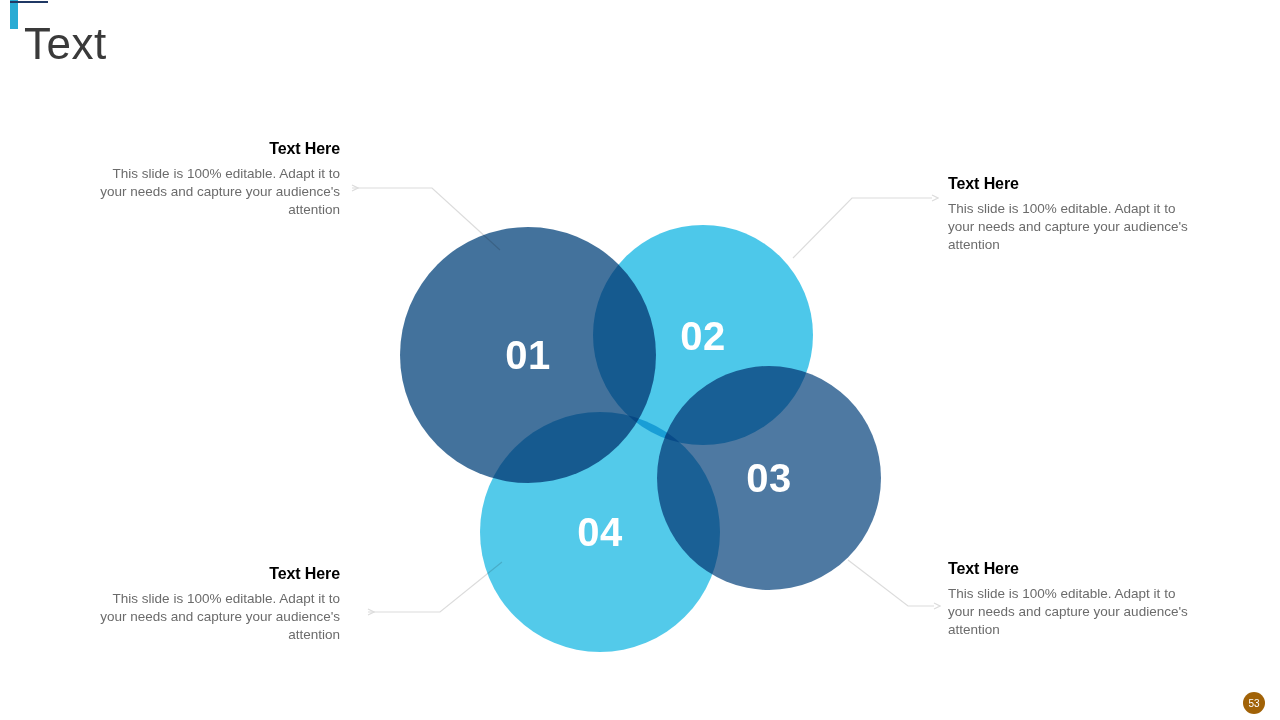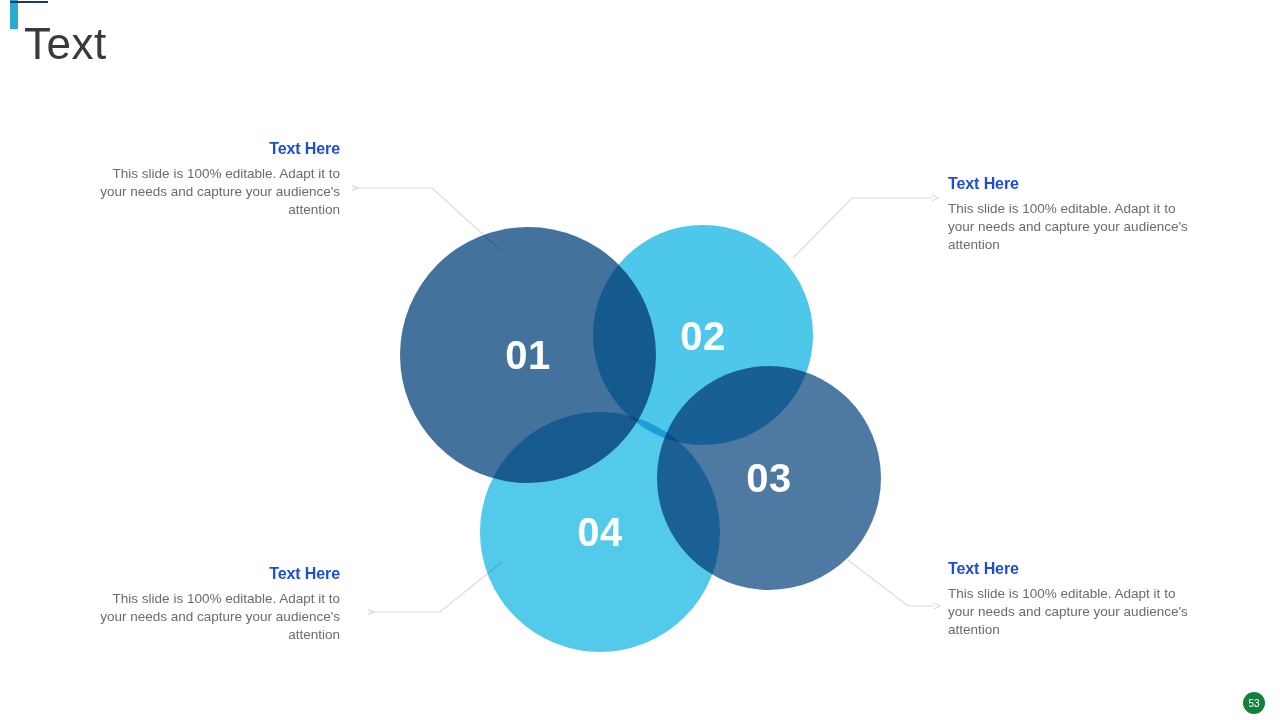--- a/index.html
+++ b/index.html
@@ -68,21 +68,21 @@
   }
 
   
   .callout {
     position: absolute;
     width: 250px;
   }
   .callout .c-head {
     font-size: 16px;
     font-weight: bold;
-    color: #1d4ed8;
+    color: #000000;
     margin-bottom: 7px;
     letter-spacing: -0.1px;
   }
   .callout .c-body {
     font-size: 13.5px;
     color: #6b6b6b;
     line-height: 1.32;
   }
   .align-right { text-align: right; }
   .align-left  { text-align: left;  }
@@ -93,21 +93,21 @@
   #callout-br { left: 948px; top: 560px; }
 
   
   #page-badge {
     position: absolute;
     left: 1243px;
     top: 692px;
     width: 22px;
     height: 22px;
     border-radius: 50%;
-    background: #15803d;
+    background: #a16207;
     color: #ffffff;
     font-size: 10px;
     display: flex;
     align-items: center;
     justify-content: center;
     font-family: "Liberation Sans", sans-serif;
   }
 
   .venn-label {
     font-family: "Liberation Sans", sans-serif;

